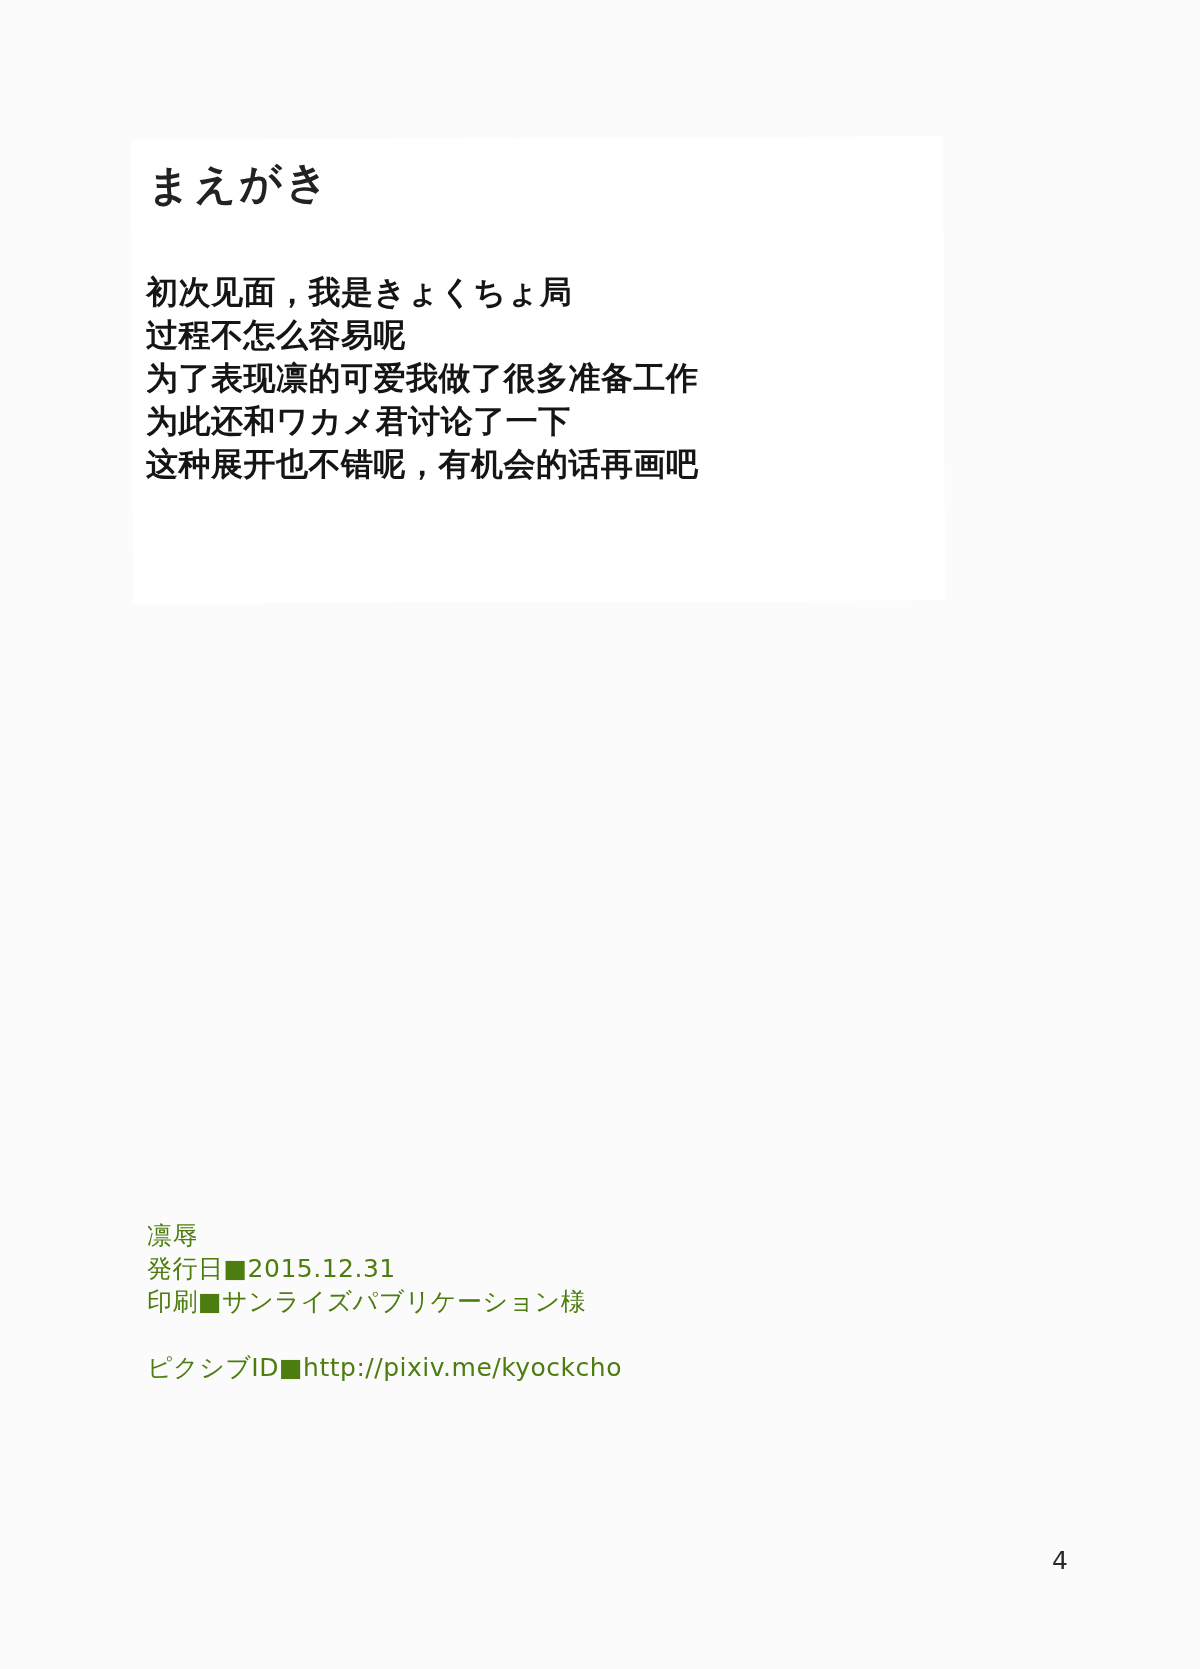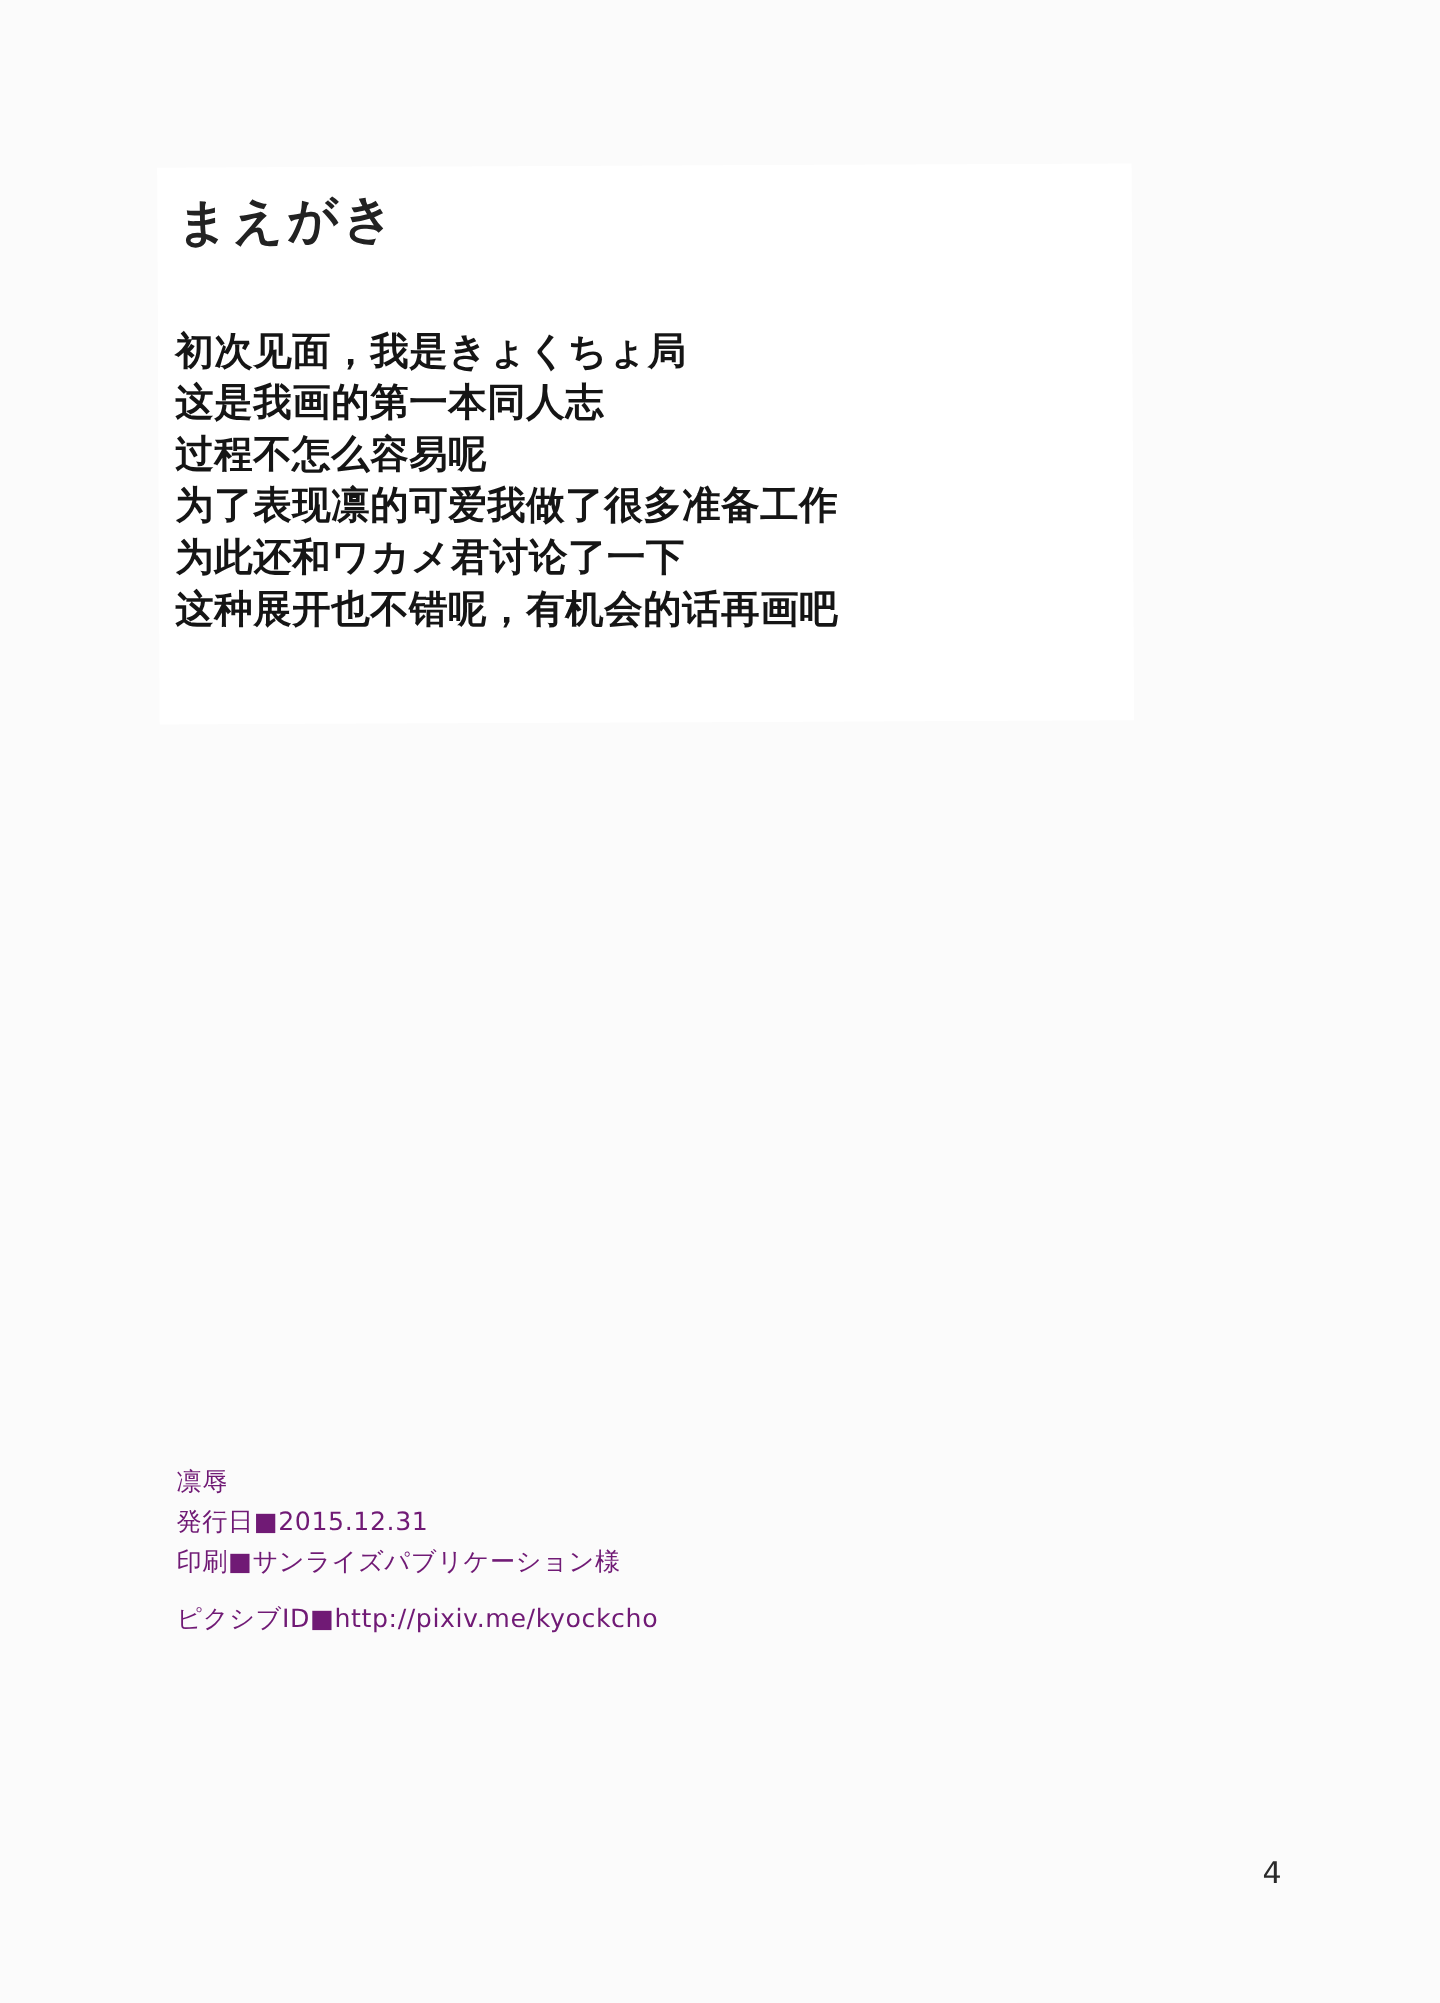--- a/index.html
+++ b/index.html
@@ -55,29 +55,29 @@
     white-space: nowrap;
     color: #151515;
   }
   .colophon {
     position: absolute;
     left: 147px;
     top: 1219px;
     width: 700px;
   }
   .colophon-line {
-    font-size: 21px;
+    font-size: 25px;
     font-weight: 500;
     line-height: 33px;
     letter-spacing: 0.5px;
     white-space: nowrap;
-    color: #701a75;
+    color: #4d7c0f;
   }
   .colophon-line.spaced {
-    margin-top: 15px;
+    margin-top: 33px;
   }
   .page-number {
     position: absolute;
     left: 1052px;
     top: 1546px;
     font-size: 25px;
     font-weight: 500;
     color: #2a2a2a;
   }
 </style>
@@ -85,21 +85,20 @@
 <body>
 
 <div class="page">
 
   <div class="preface-panel"></div>
 
   <h1 class="heading" style="margin:0;">まえがき</h1>
 
   <div class="preface-lines">
     <div class="preface-line">初次见面，我是きょくちょ局</div>
-    <div class="preface-line">这是我画的第一本同人志</div>
     <div class="preface-line">过程不怎么容易呢</div>
     <div class="preface-line">为了表现凛的可爱我做了很多准备工作</div>
     <div class="preface-line">为此还和ワカメ君讨论了一下</div>
     <div class="preface-line">这种展开也不错呢，有机会的话再画吧</div>
   </div>
 
   <div class="colophon">
     <div class="colophon-line">凛辱</div>
     <div class="colophon-line">発行日■2015.12.31</div>
     <div class="colophon-line">印刷■サンライズパブリケーション様</div>

